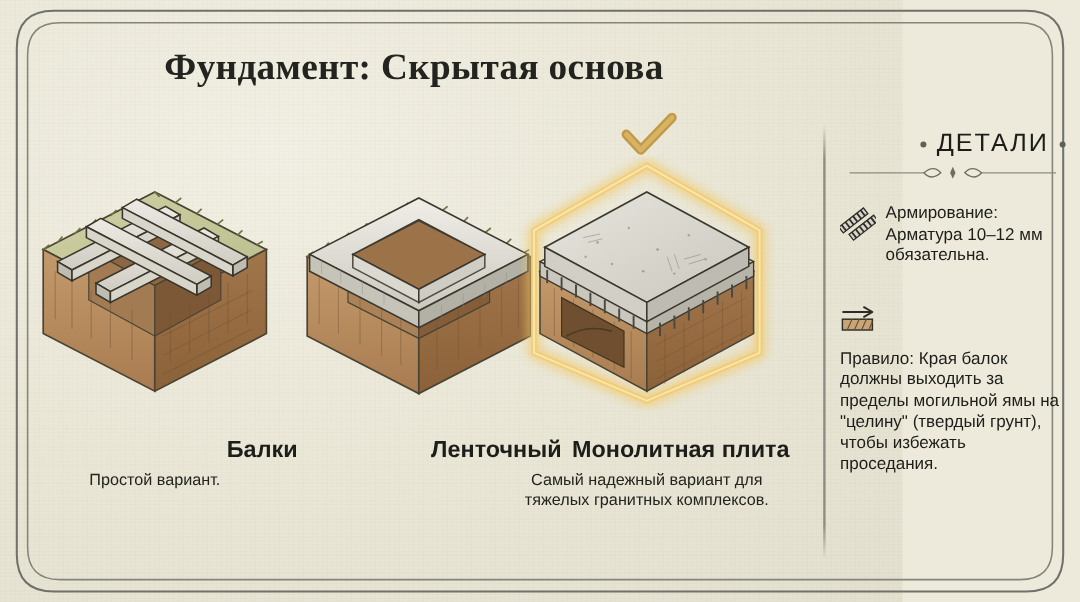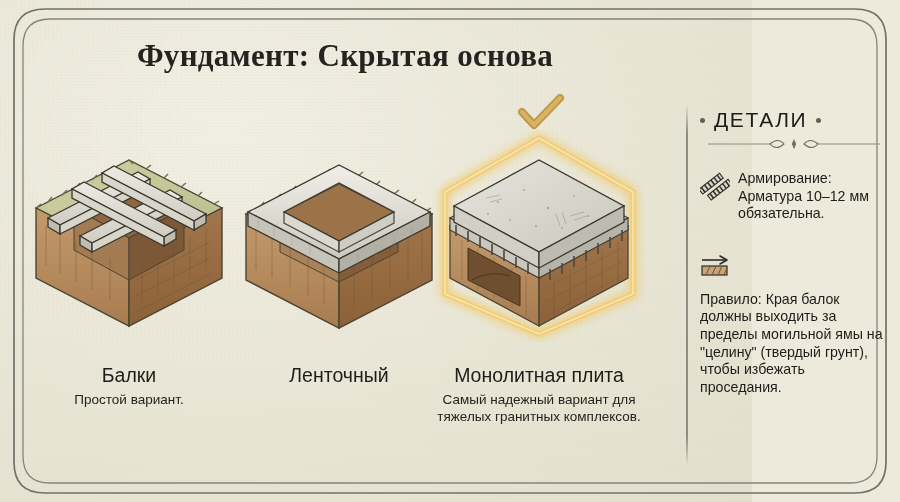--- a/index.html
+++ b/index.html
@@ -28,40 +28,40 @@
     font-size:31px;font-weight:700;color:#23241f;letter-spacing:.3px;}
 
   
   #vdivider{position:absolute;left:686px;top:104px;width:2px;height:362px;
     background:linear-gradient(180deg,rgba(120,120,112,0) 0%,#8d8e83 8%,#8d8e83 92%,rgba(120,120,112,0) 100%);}
 
   
   #cards{position:absolute;left:18px;top:96px;width:662px;height:380px;}
   .card{position:absolute;top:0;width:222px;height:380px;}
   .card.c1{left:0px;}
-  .card.c2{left:210px;}
+  .card.c2{left:220px;}
   .card.c3{left:410px;}
 
   .art{position:absolute;left:0;top:34px;width:222px;height:212px;}
   .art svg{display:block;}
 
-  .card-title{position:absolute;left:-8px;width:238px;text-align:center;
-    font-size:19.5px;color:#1d1e19;font-weight:400;}
+  .card-title{position:absolute;left:-8px;width:238px;text-align:right;
+    font-size:19.5px;color:#1d1e19;font-weight:700;}
   .c1 .card-title,.c2 .card-title{top:268px;}
   .c3 .card-title{top:268px;font-size:19.5px;}
   .card-desc{position:absolute;left:-14px;width:250px;text-align:center;
     font-size:13.5px;color:#232420;line-height:16.5px;}
   .c1 .card-desc,.c2 .card-desc{top:296px;}
   .c3 .card-desc{top:296px;}
 
   .check{position:absolute;left:84px;top:-2px;width:58px;height:38px;}
 
   
   #details{position:absolute;left:700px;top:108px;width:188px;}
-  #details-head{display:flex;align-items:center;justify-content:flex-start;gap:9px;}
+  #details-head{display:flex;align-items:center;justify-content:flex-end;gap:9px;}
   #details-title{font-size:21px;letter-spacing:1.6px;color:#1c1d18;font-weight:400;}
   .hdot{width:5px;height:5px;border-radius:50%;background:#5f6057;display:block;}
   #orn{margin:6px auto 0;width:180px;height:16px;display:block;}
 
   .ditem{display:flex;gap:8px;margin-top:16px;justify-content:center;}
   .ditem .dicon{flex:0 0 auto;width:30px;height:30px;margin-top:2px;}
   .dtext{font-size:14.2px;line-height:17.6px;color:#1d1e19;}
 
   #rule-item{margin-top:28px;flex-direction:column;}
 </style>

